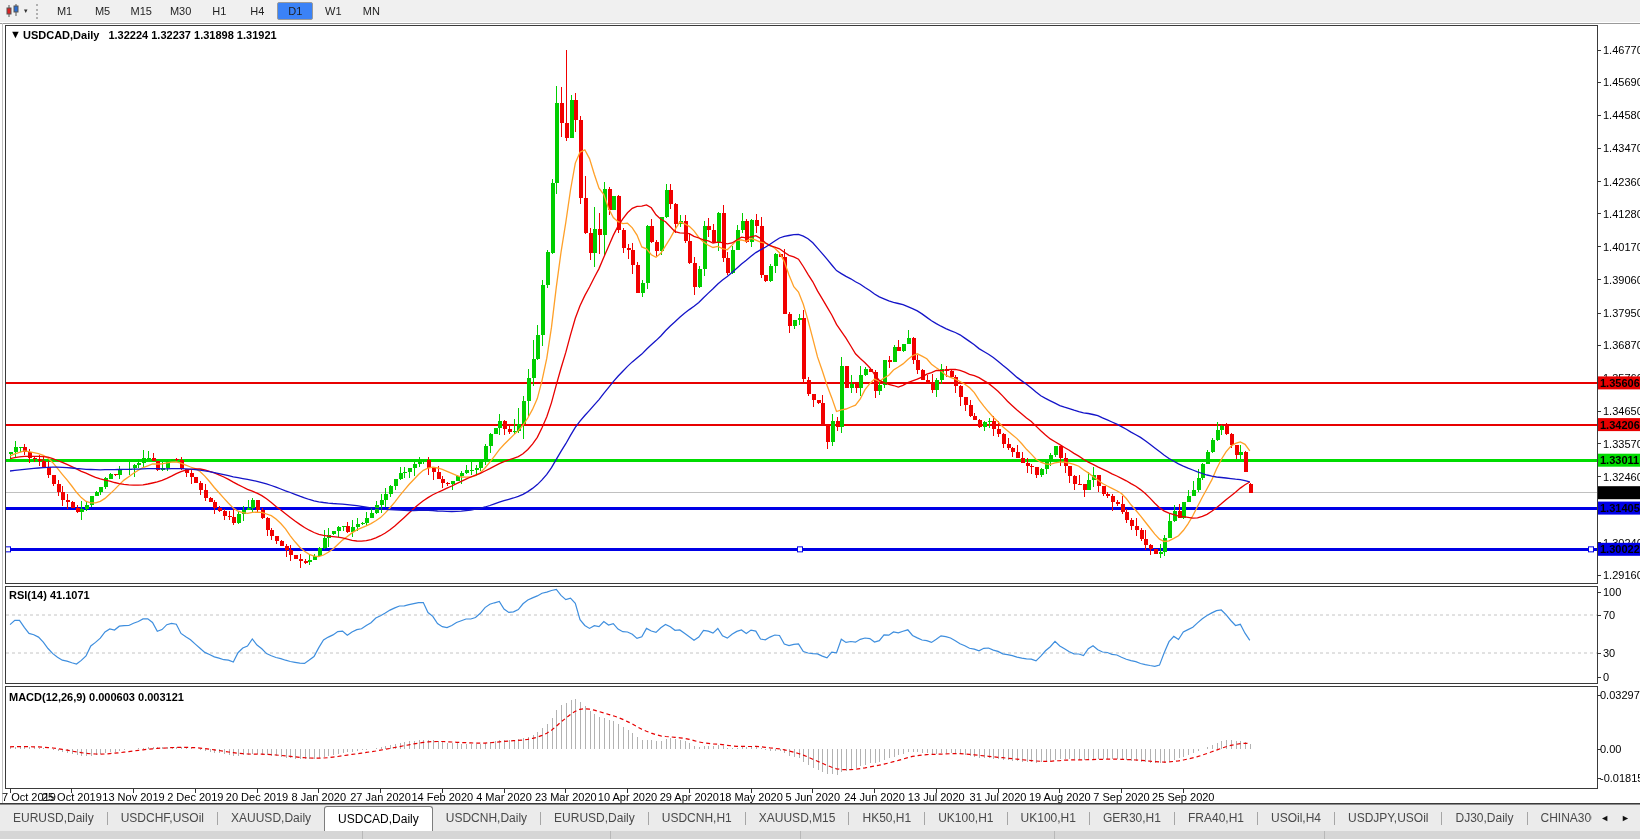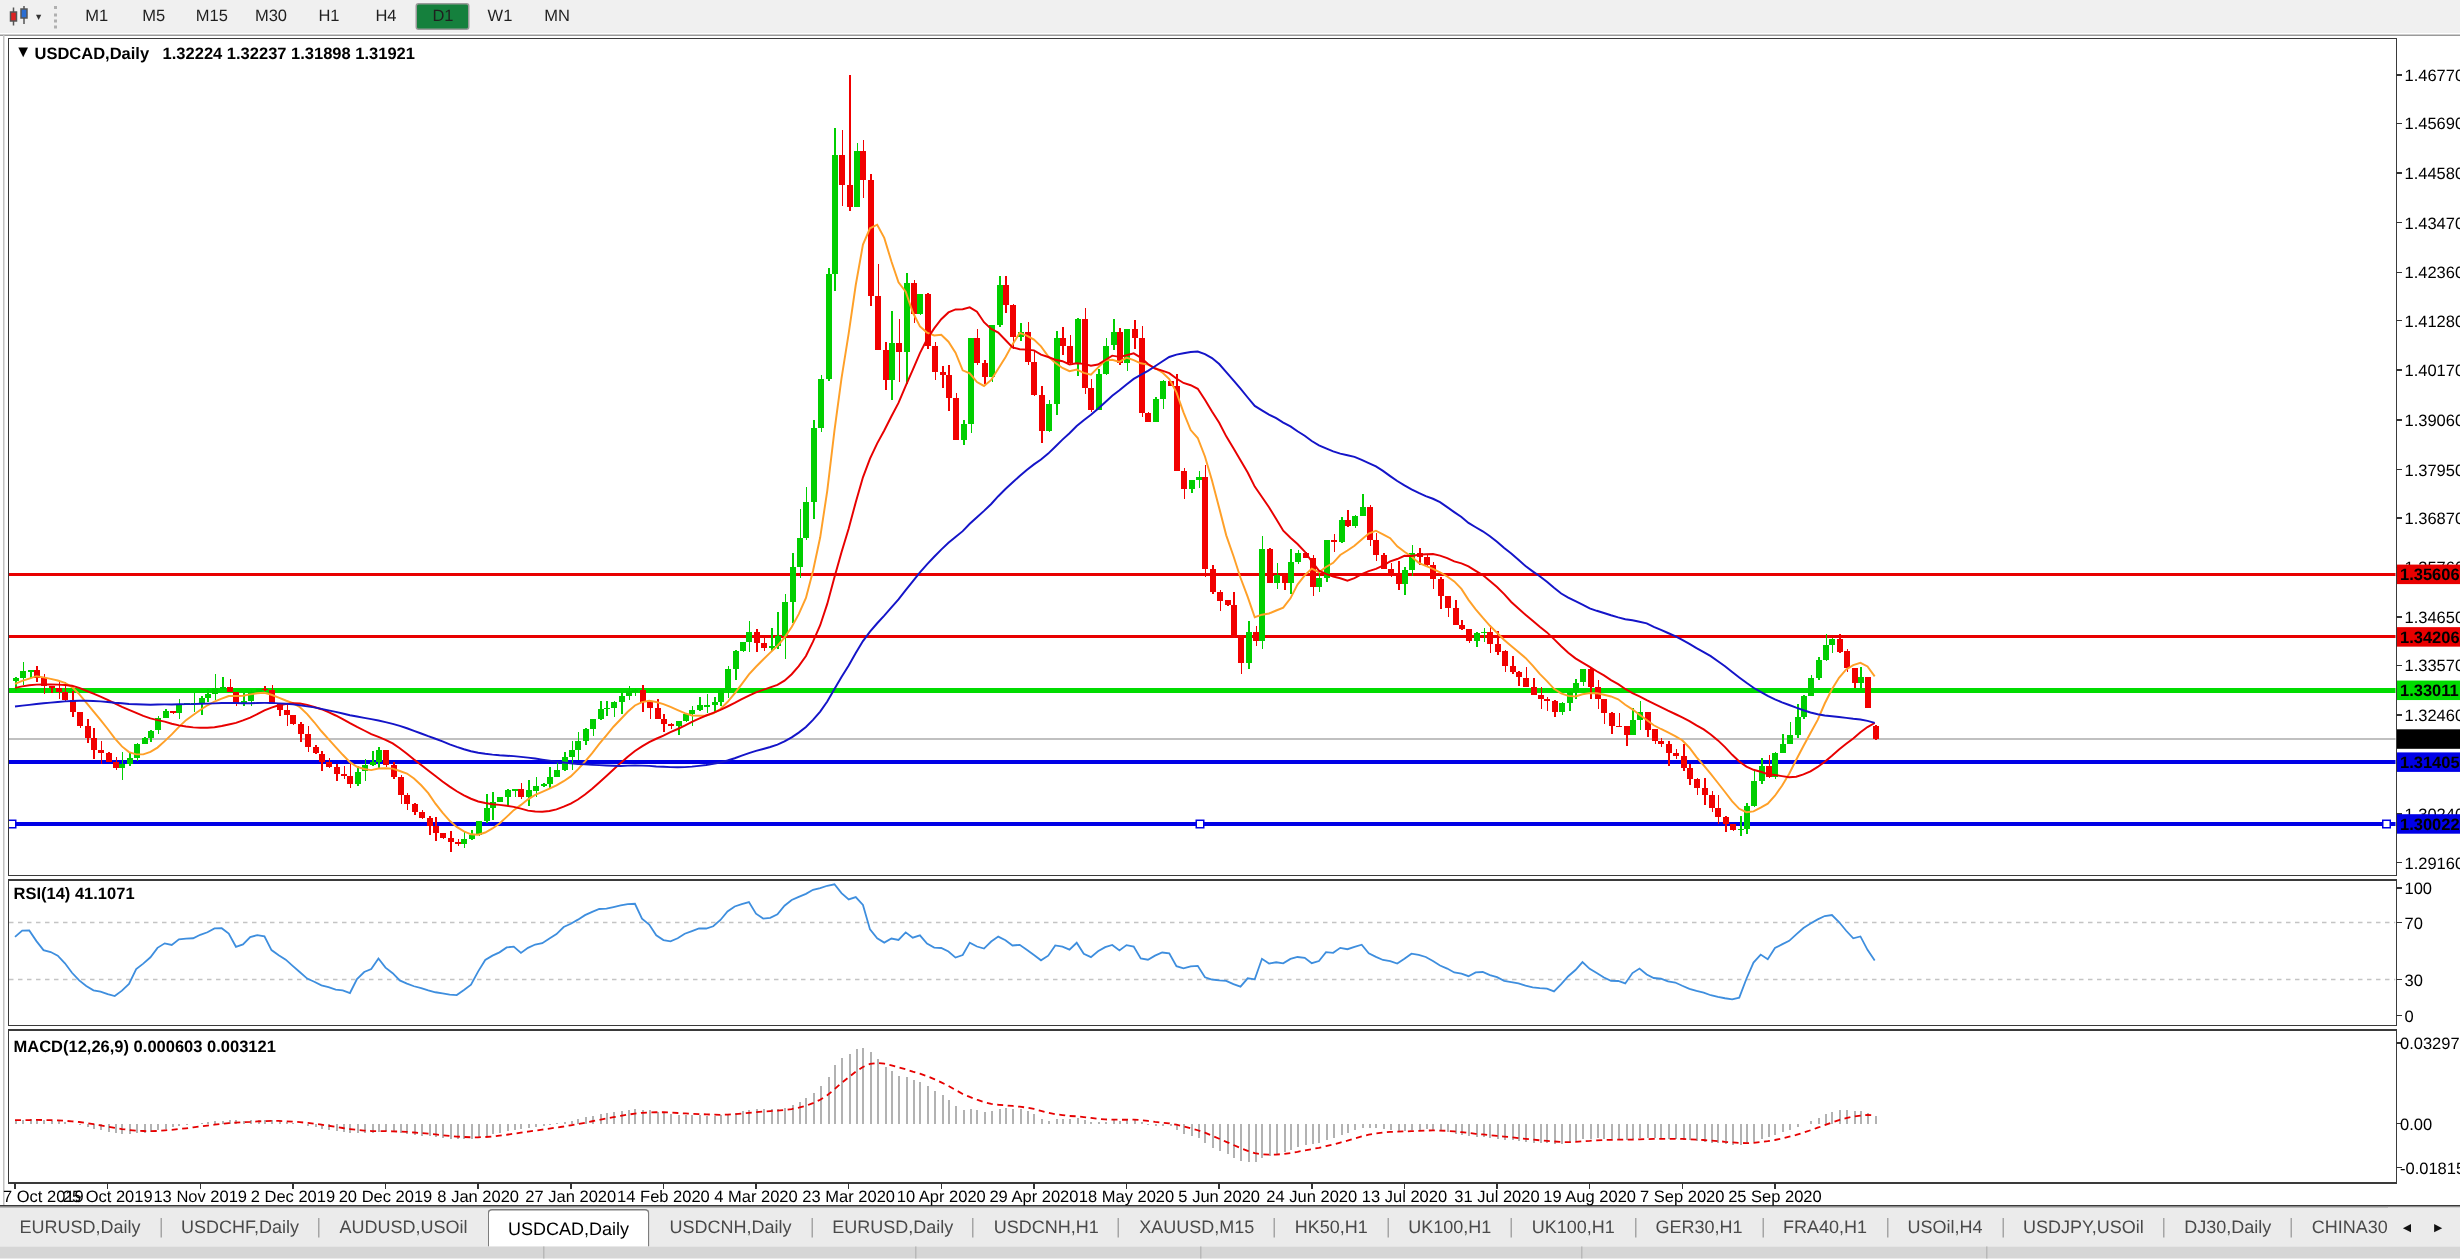--- a/index.html
+++ b/index.html
@@ -3,21 +3,21 @@
 <meta charset="utf-8">
 <style>
   html,body{margin:0;padding:0;background:#fff;width:1640px;height:839px;overflow:hidden;
     font-family:"Liberation Sans",sans-serif;-webkit-user-select:none;}
   .abs{position:absolute;}
   #toolbar{left:0;top:0;width:1640px;height:22px;background:#f0f0f0;display:flex;align-items:center;padding-left:5px;box-sizing:border-box;}
   .tficon{display:flex;align-items:center;margin-right:2px;}
   .caret{font-size:7px;color:#333;margin:0 4px 0 1px;}
   .grip{width:0;height:15px;border-left:2px dotted #b0b0b0;margin:0 8px 0 4px;}
   .tfbtn{min-width:20px;text-align:center;font-size:11px;color:#1f1f1f;padding:2px 7px;margin:0 1px;border:1px solid transparent;border-radius:2px;cursor:default;}
-  .tfbtn.active{background:#15803d;border-color:#9a9a9a;}
+  .tfbtn.active{background:#3b82f6;border-color:#9a9a9a;}
   #chart{left:0;top:0;}
   svg text{font-family:"Liberation Sans",sans-serif;font-size:11px;fill:#000;}
   #tabbar{left:0;top:804px;width:1640px;height:27px;background:#ebebeb;border-top:1px solid #8a8a8a;box-sizing:border-box;display:flex;align-items:center;overflow:hidden;}
   .tab{font-size:12px;color:#4a4a4a;padding:0 13px;height:26px;line-height:26px;white-space:nowrap;cursor:default;}
   .tab.active{background:#fff;color:#000;border:1px solid #7d7d7d;border-bottom:none;border-radius:3px 3px 0 0;height:25px;line-height:24px;margin-top:1px;}
   .tabsep{width:1px;height:13px;background:#a5a5a5;flex:0 0 1px;}
   #tabarrows{position:absolute;right:0;top:805px;height:25px;display:flex;align-items:center;gap:12px;background:#ebebeb;padding:0 10px 0 8px;}
   .tarrow{font-size:9px;color:#111;cursor:default;}
   #strip{left:0;top:831px;width:1640px;height:8px;background:#d6d6d6;}
   .stripdiv{position:absolute;top:0;width:1px;height:8px;background:#b8b8b8;}
@@ -986,23 +986,23 @@
     <text x="23" y="39" font-size="11.5" font-weight="700">USDCAD,Daily<tspan dx="9">1.32224 1.32237 1.31898 1.31921</tspan></text>
     <text x="9" y="599" font-weight="600">RSI(14) 41.1071</text>
     <text x="9" y="701" font-weight="600">MACD(12,26,9) 0.000603 0.003121</text>
     <rect x="5" y="583" width="1592" height="4" fill="transparent"></rect>
     <rect x="5" y="683" width="1592" height="4" fill="transparent"></rect>
   </svg>
 
 <div id="tabbar" class="abs">
     <span class="tab">EURUSD,Daily</span>
     <span class="tabsep"></span>
-    <span class="tab">USDCHF,Daily</span>
-    <span class="tabsep"></span>
-    <span class="tab">AUDUSD,USOil</span>
+    <span class="tab">USDCHF,USOil</span>
+    <span class="tabsep"></span>
+    <span class="tab">XAUUSD,Daily</span>
     <span class="tab active">USDCAD,Daily</span>
     <span class="tab">USDCNH,Daily</span>
     <span class="tabsep"></span>
     <span class="tab">EURUSD,Daily</span>
     <span class="tabsep"></span>
     <span class="tab">USDCNH,H1</span>
     <span class="tabsep"></span>
     <span class="tab">XAUUSD,M15</span>
     <span class="tabsep"></span>
     <span class="tab">HK50,H1</span>

